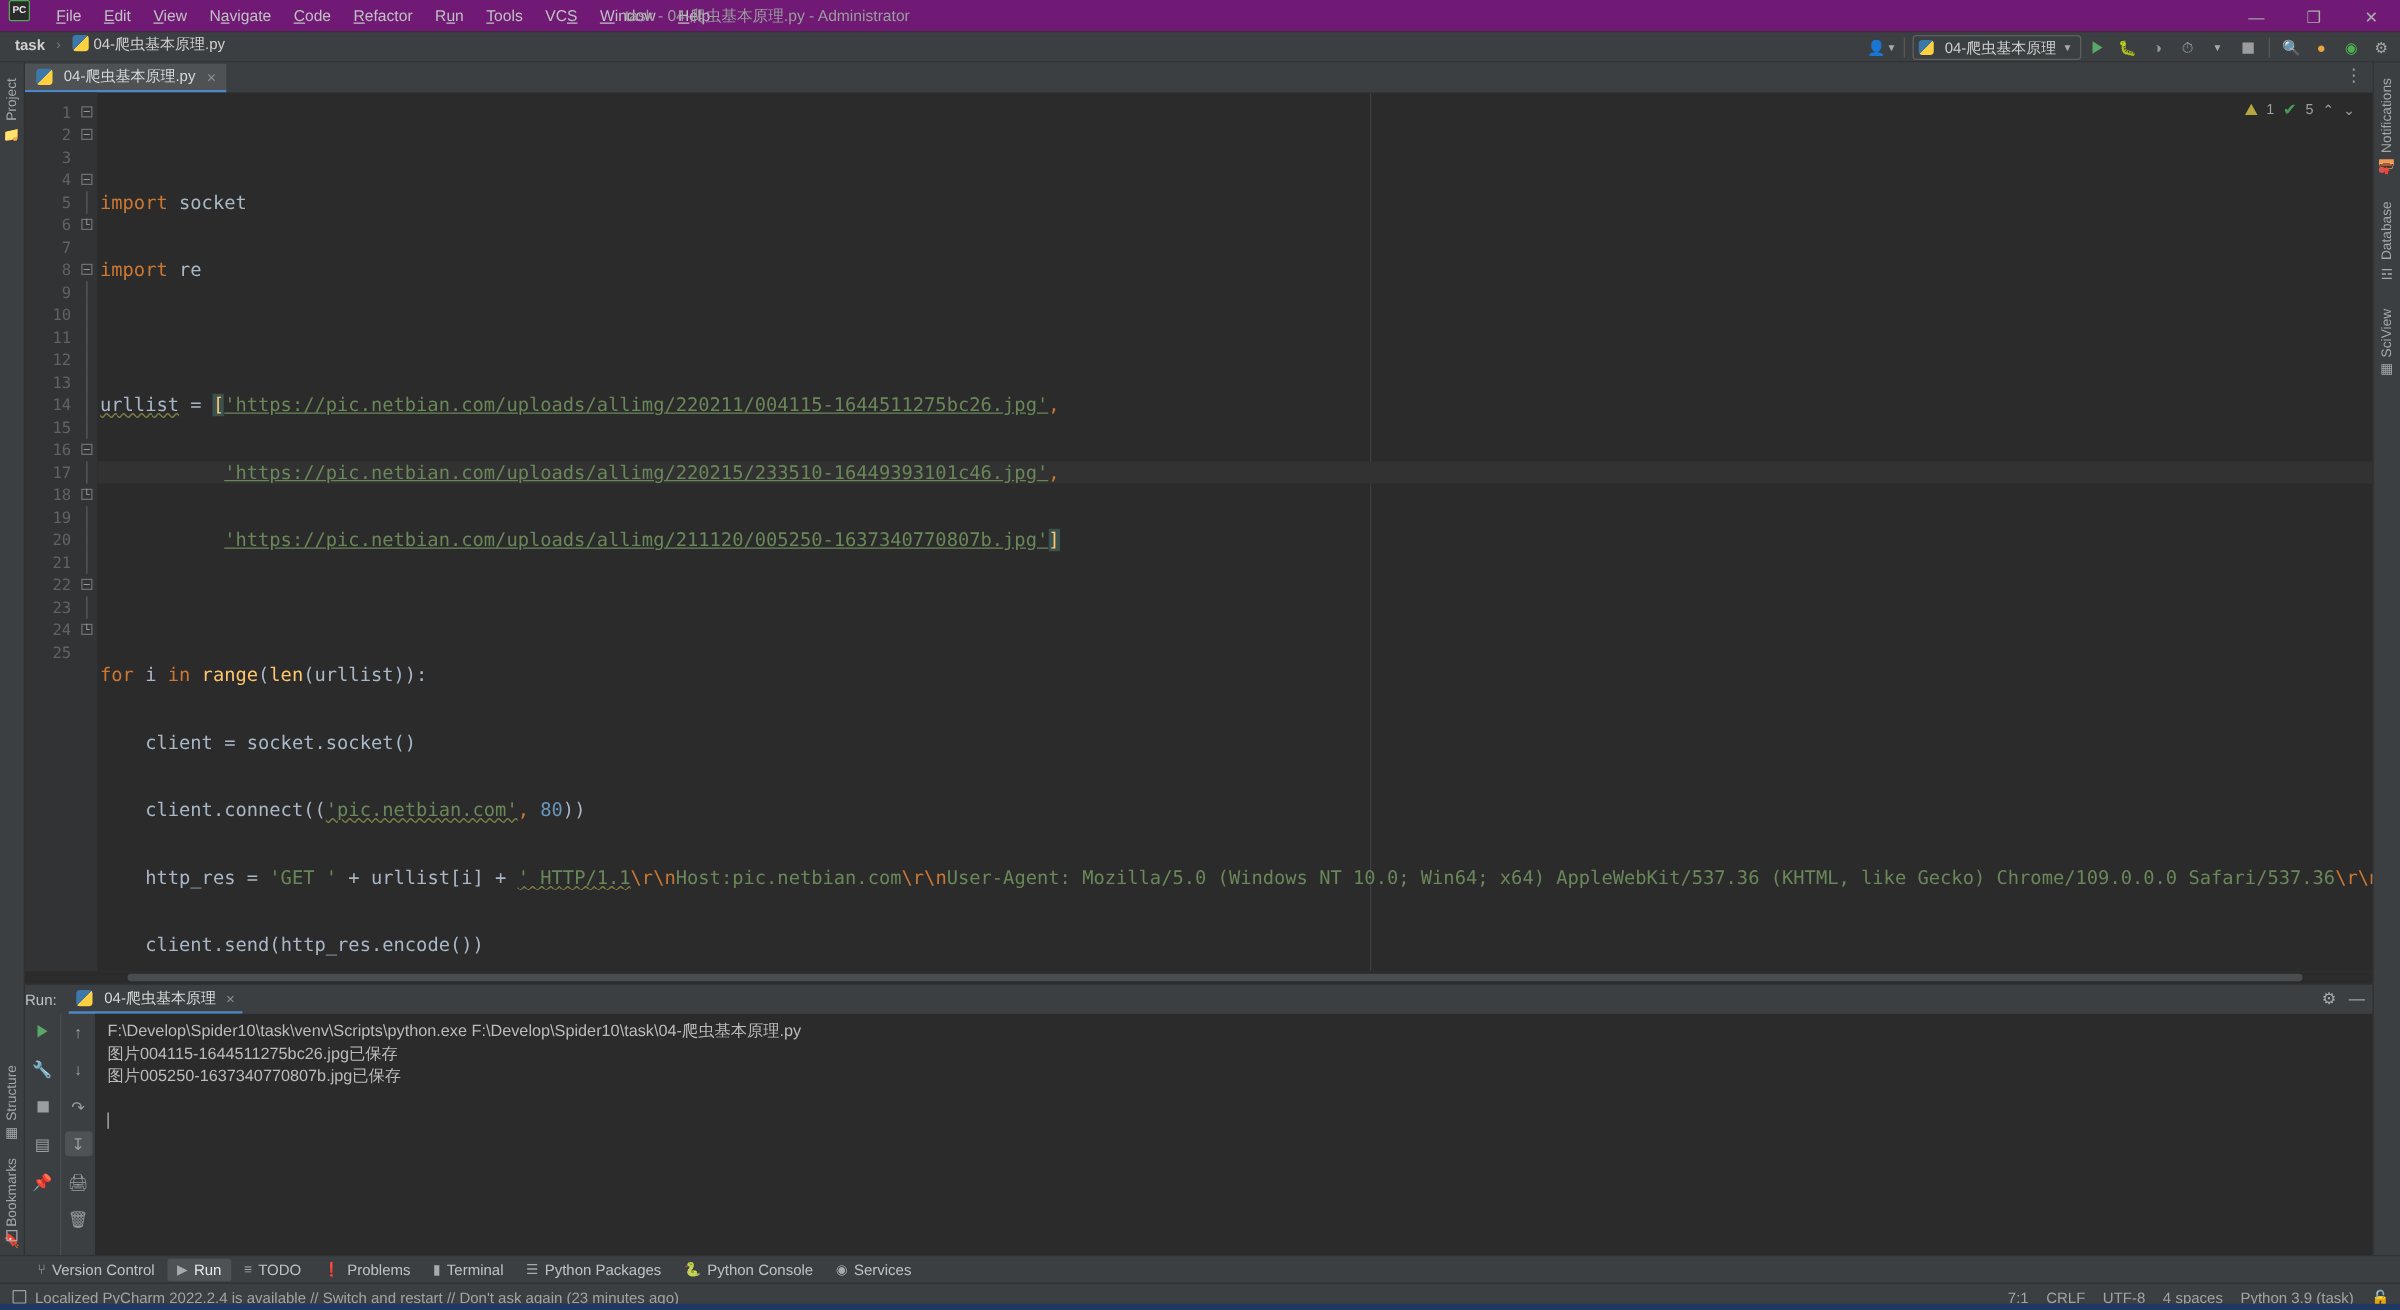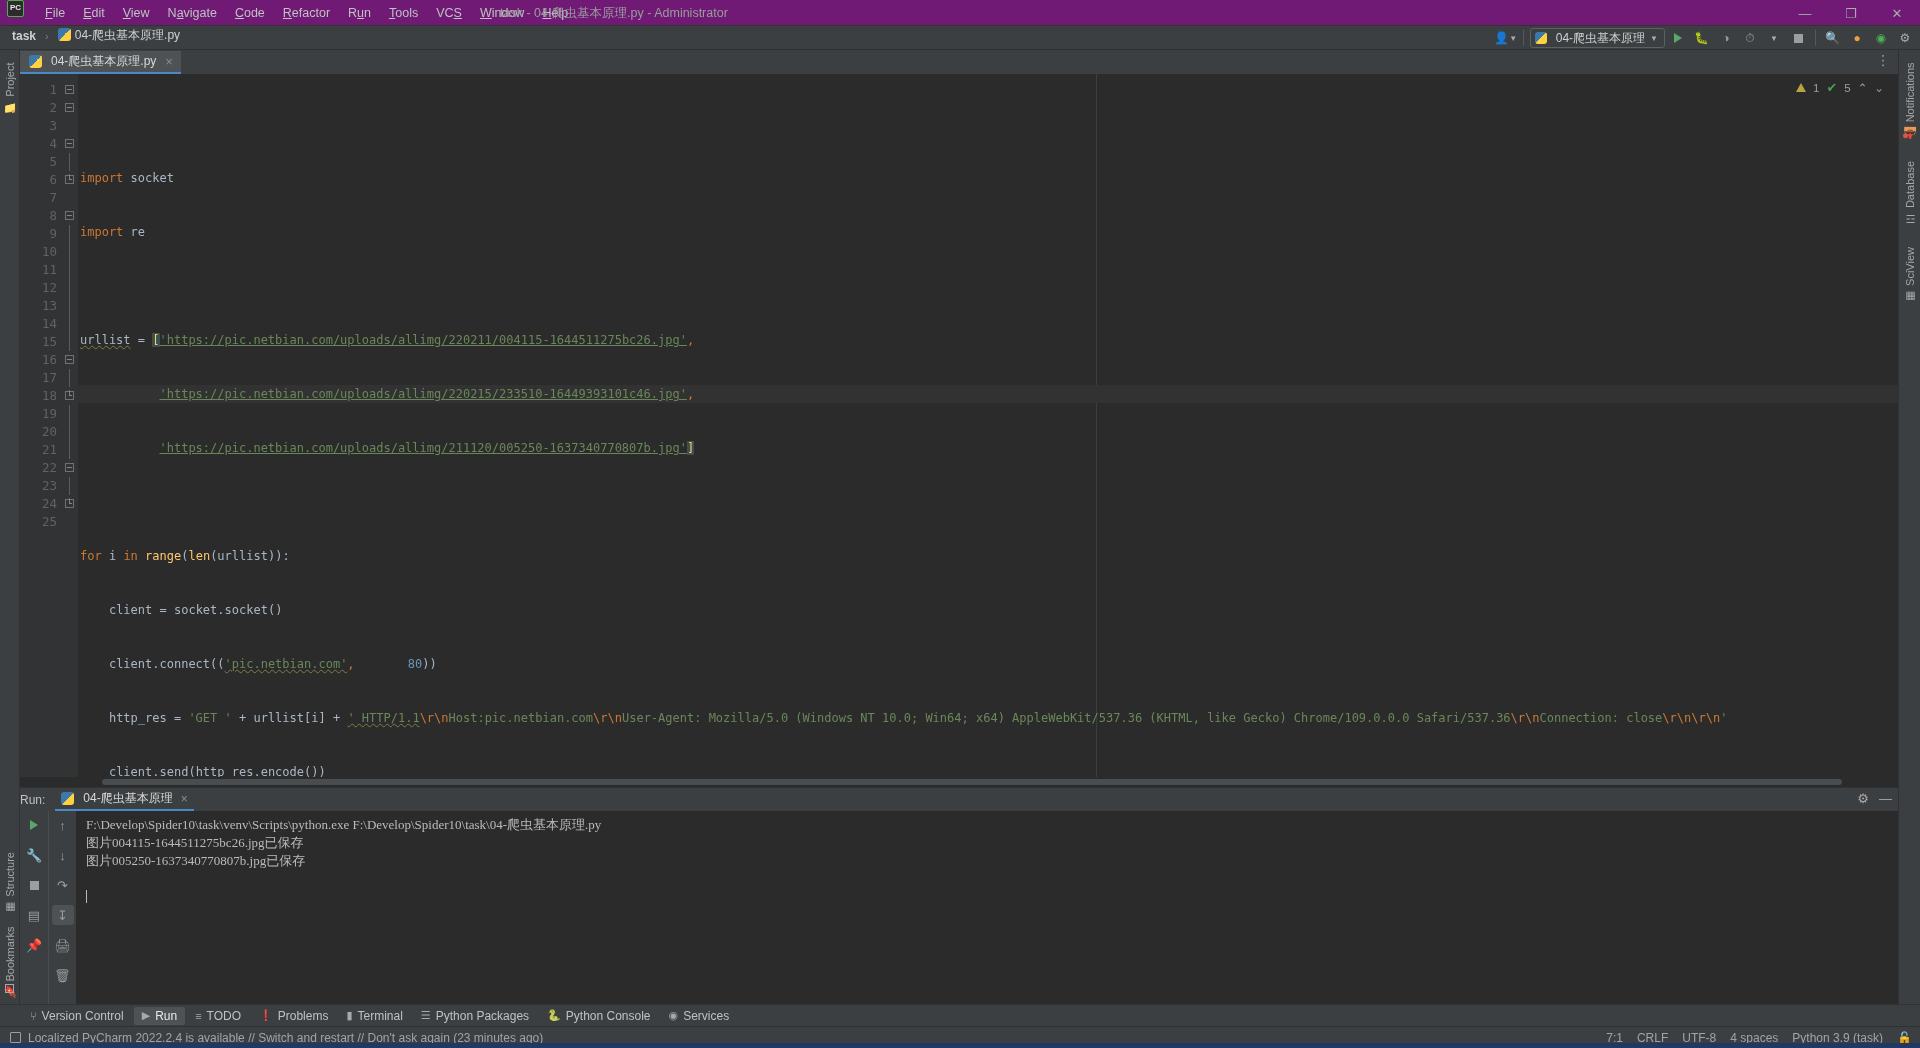--- a/index.html
+++ b/index.html
@@ -113,28 +113,28 @@
   .gline { height: 18px; line-height: 18px; padding-right: 21px; position: relative; }
   .gline .fold {
     position: absolute; right: 4px; top: 4px; width: 9px; height: 9px;
     border: 1px solid #6e7174; color: #a7a9aa; font-size: 8px; line-height: 7px; text-align:center;
   }
   .gline .foldline {
     position: absolute; right: 8px; top: 0; width: 1px; height: 18px; background: #5a5d5f;
   }
   .codearea {
     flex: 1 1 auto; position: relative; overflow: hidden;
-    font-family: "DejaVu Sans Mono", monospace; font-size: 12px; line-height: 18px;
-    padding-top: 23px; color: #a9b7c6; white-space: pre;
+    font-family: "DejaVu Sans Mono", monospace; font-size: 15px; line-height: 18px;
+    padding-top: 7px; color: #a9b7c6; white-space: pre;
   }
   .cline { height: 18px; position: relative; padding-left: 2px; }
   .cline.hl { background: #323232; }
   .kw { color: #cc7832; }
   .str { color: #6a8759; }
-  .num { color: #6897bb; margin-left: 46px; }
+  .num { color: #6897bb; }
   .fn { color: #ffc66d; }
   .id { color: #a9b7c6; }
   .esc { color: #cc7832; }
   .link { color: #6a8759; text-decoration: underline; text-decoration-color:#6a8759; }
   .squig {
     text-decoration: underline; text-decoration-style: wavy;
     text-decoration-color: #7a7f43; text-decoration-thickness: 1px;
   }
   .bracket-hl { background: #3b514d; color: #ffc66d; }
   .vguide { position: absolute; top: 0; bottom: 0; width: 1px; background: #3c3f41; }
@@ -166,21 +166,21 @@
   .run-hdr-right { position:absolute; right:6px; top:3px; display:flex; gap:10px; color:#a7a9aa; font-size:13px;}
   .run-body { flex:1 1 auto; display:flex; min-height:0; }
   .run-tools {
     width: 56px; flex:0 0 56px; display:flex; background:#3c3f41;
   }
   .rt-col { width:28px; display:flex; flex-direction:column; align-items:center; padding-top:4px; gap:10px; }
   .rt-col.second { border-left:1px solid #4a4d4f; }
   .rt-ico { width:22px;height:20px;display:flex;align-items:center;justify-content:center;color:#9b9d9e;font-size:13px;border-radius:3px;}
   .rt-ico.active { background:#4e5254; }
   .console {
-    flex:1 1 auto; background:#2b2b2b; font-family:Liberation Serif, serif;
+    flex:1 1 auto; background:#2b2b2b; font-family:Liberation Sans, sans-serif;
     font-size:13px; line-height:18px; color:#bbbbbb; padding:5px 0 0 10px; overflow:hidden;
     position: relative;
   }
   .cs-line { height:18px; white-space: pre; }
   .cs-caret { display:inline-block; width:1px; height:13px; background:#bbbbbb; vertical-align:-2px; }
 
   
   .twbar {
     height: 22px; flex:0 0 22px; background:#3c3f41; display:flex; align-items:center;
     border-top:1px solid #2f3133; padding-left: 22px; gap: 2px;

